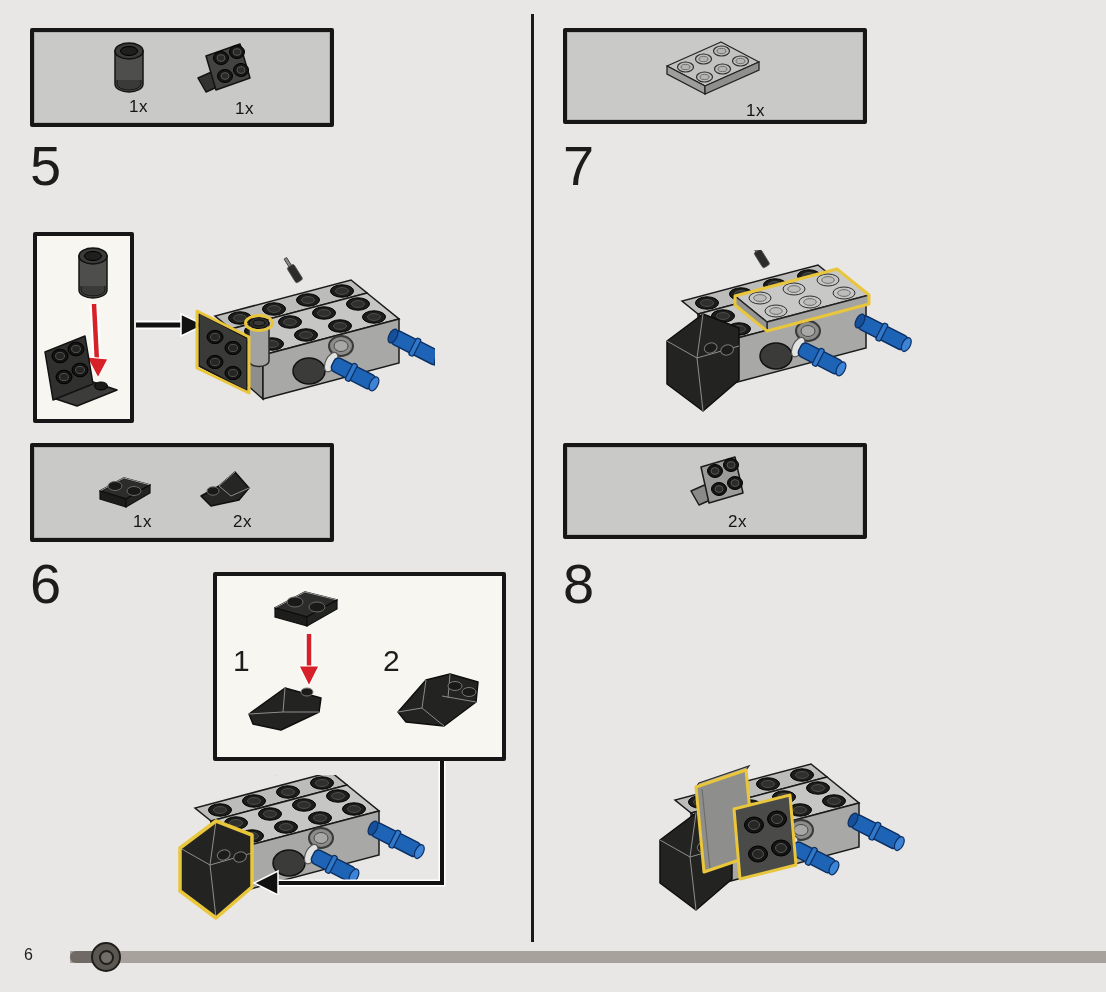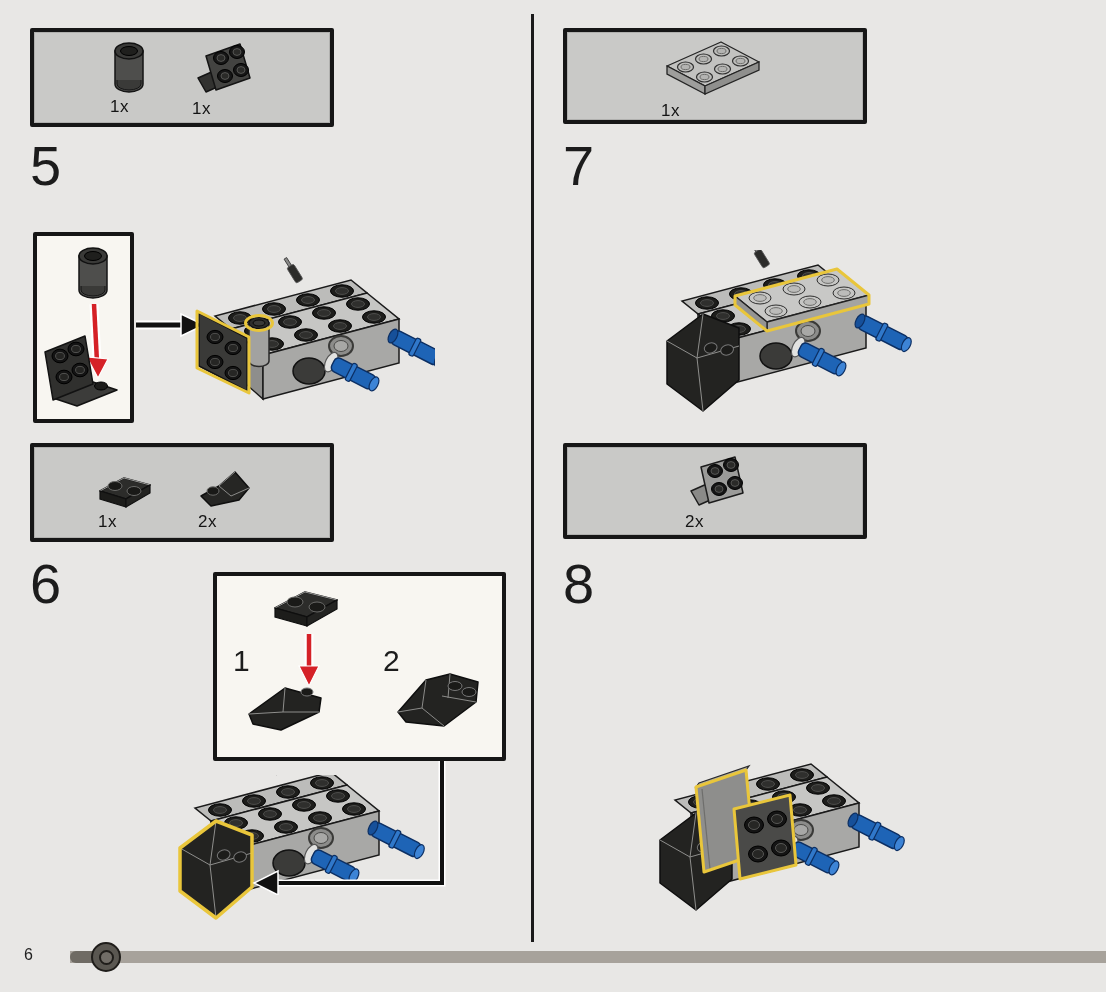--- a/index.html
+++ b/index.html
@@ -10,21 +10,21 @@
     color:#1c1c1c;
   }
   .divider{position:absolute;background:#1a1a1a;}
   .parts-box{
     position:absolute;background:#c9c9c7;border:4px solid #161616;border-radius:2px;
     box-shadow:inset 0 0 0 1px #b0b0ae;
   }
   .inset-box{
     position:absolute;background:#f8f6f1;border:4px solid #161616;border-radius:2px;
   }
-  .part{position:absolute;display:flex;flex-direction:column;align-items:flex-start;}
+  .part{position:absolute;display:flex;flex-direction:column;align-items:flex-end;}
   .count{font-size:17px;color:#141414;margin-top:3px;text-align:center;letter-spacing:0.5px;}
   .step-num{position:absolute;font-size:56px;line-height:1;color:#1c1c1c;}
   .substep-num{position:absolute;font-size:30px;line-height:1;color:#1c1c1c;}
   .abs{position:absolute;}
   .page-num{position:absolute;font-size:16px;color:#222;}
   .track{position:absolute;background:#a7a29b;}
   .track-fill{position:absolute;background:#6f6b64;border-radius:7px 0 0 7px;}
   .knob{
     position:absolute;width:30px;height:30px;border-radius:50%;
     background:#5a5751;border:2px solid #1f1d1a;box-sizing:border-box;

